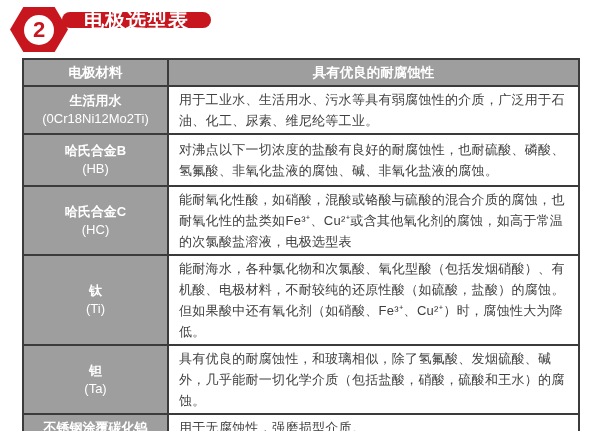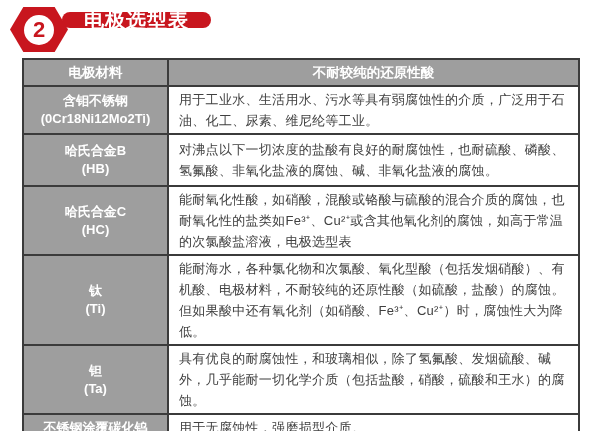--- a/index.html
+++ b/index.html
@@ -69,21 +69,21 @@
     font-size: 13px; line-height: 21px;
     text-align: left; padding: 2px 8px 2px 10px;
     letter-spacing: 0.3px;
   }
   tr.r1 { height: 46px; }
   tr.r2 { height: 52px; border-radius: 19px; }
   tr.r3 { height: 63px; }
   tr.r4 { height: 75px; }
   tr.r5 { height: 47px; }
   tr.r6 { height: 25px; }
-  .mat-sub { display: block; font-weight: bold; }
+  .mat-sub { display: block; font-weight: normal; }
 </style>
 </head>
 <body>
 
 <div class="title-area">
   <div class="hex-badge">
     <div class="circle">
       <span class="num">2</span>
     </div>
   </div>
@@ -93,25 +93,25 @@
 </div>
 
 <table class="spec">
   <colgroup>
       <col class="c-material">
       <col class="c-desc">
     </colgroup>
   <tbody>
       <tr class="r0">
     <th class="cell-head">电极材料</th>
-    <th class="cell-head">不耐较纯的还原性酸</th>
+    <th class="cell-head">具有优良的耐腐蚀性</th>
   </tr>
   <tr class="r1">
     <td class="cell-material">
-      <span>含钼不锈钢</span>
+      <span>生活用水</span>
       <span class="mat-sub">(0Cr18Ni12Mo2Ti)</span>
     </td>
     <td class="cell-desc">用于工业水、生活用水、污水等具有弱腐蚀性的介质，广泛用于石油、化工、尿素、维尼纶等工业。</td>
   </tr>
   <tr class="r2">
     <td class="cell-material">
       <span>哈氏合金B</span>
       <span class="mat-sub">(HB)</span>
     </td>
     <td class="cell-desc">对沸点以下一切浓度的盐酸有良好的耐腐蚀性，也耐硫酸、磷酸、氢氟酸、非氧化盐液的腐蚀、碱、非氧化盐液的腐蚀。</td>

